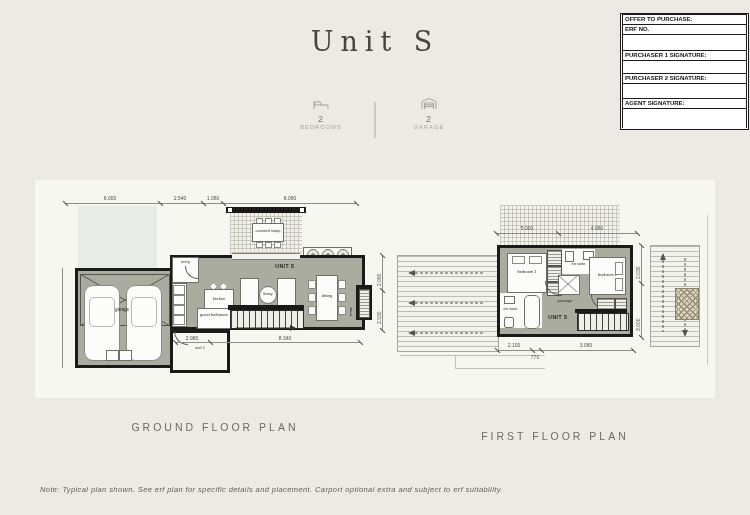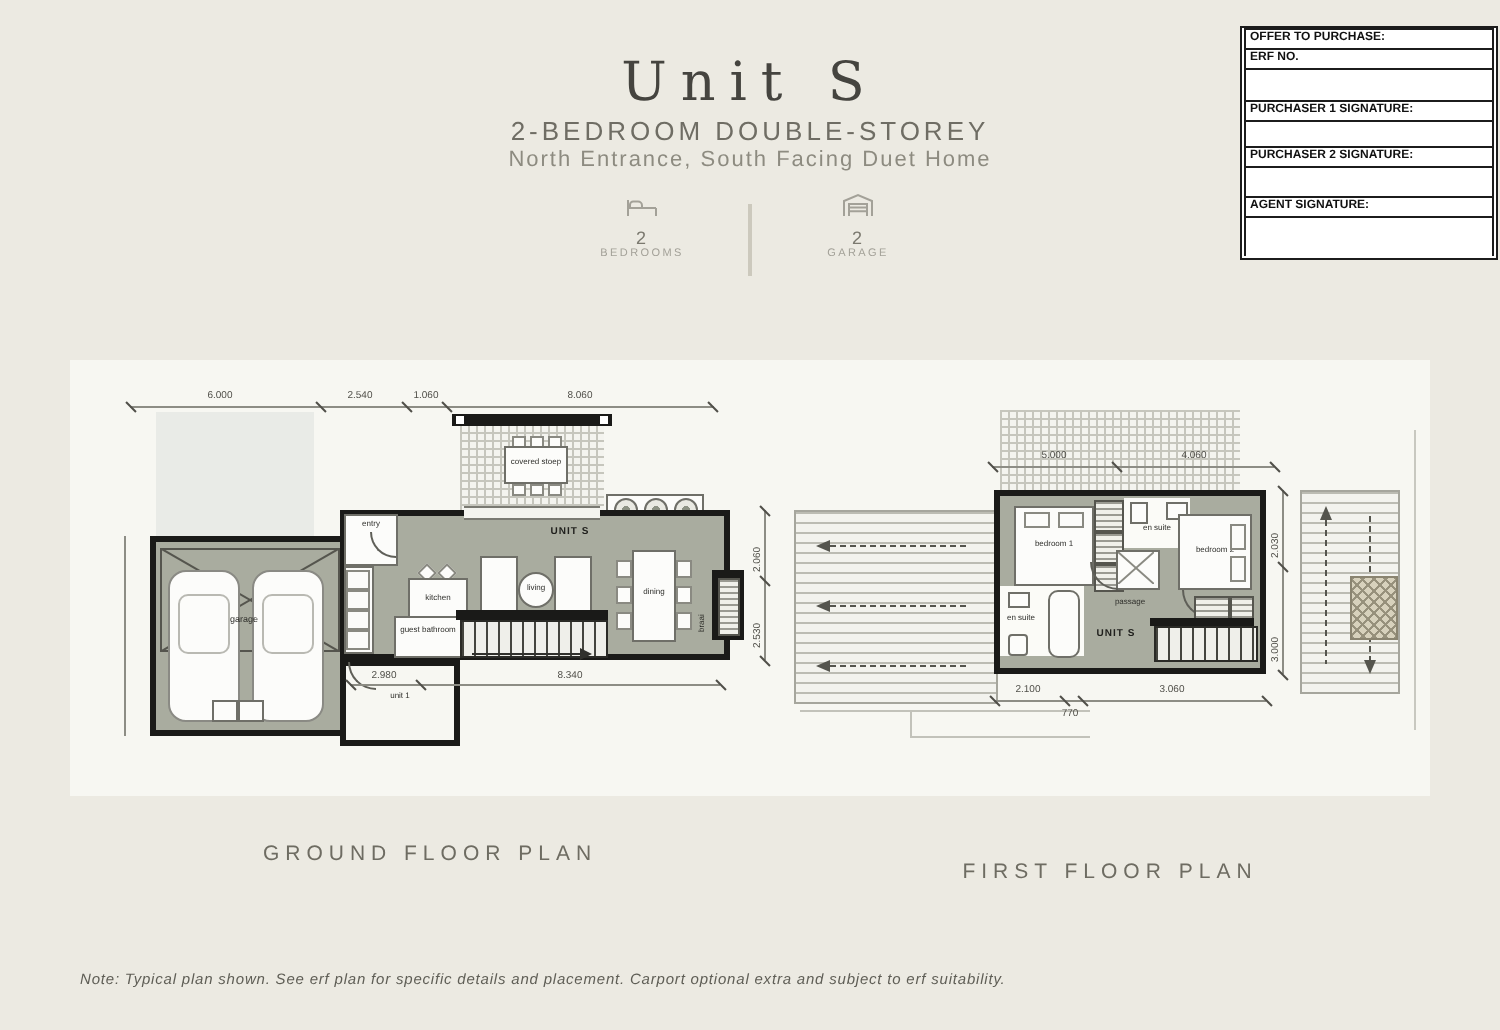--- a/index.html
+++ b/index.html
@@ -40,22 +40,20 @@
   .statnum{font-size:9px;color:#7b796f;letter-spacing:1px}
   .statlbl{font-size:5.5px;color:#a3a198;letter-spacing:1.2px}
   .statdiv{width:1px;background:#ccc9bd}
 </style>
 </head>
 <body>
 
 <div class="page">
 
   <div class="a ctr title" style="left:175px;top:26px;width:400px">Unit S</div>
-  <div class="a ctr subtitle" style="left:175px;top:58px;width:400px">2-BEDROOM DOUBLE-STOREY</div>
-  <div class="a ctr tagline" style="left:175px;top:74px;width:400px">North Entrance, South Facing Duet Home</div>
 
   <div class="a sig" style="left:620px;top:13px;width:125px">
     <div class="row">OFFER TO PURCHASE:</div>
     <div class="row">ERF NO.</div>
     <div class="gap" style="height:15px"></div>
     <div class="row">PURCHASER 1 SIGNATURE:</div>
     <div class="gap" style="height:12px"></div>
     <div class="row">PURCHASER 2 SIGNATURE:</div>
     <div class="gap" style="height:14px"></div>
     <div class="row">AGENT SIGNATURE:</div>

